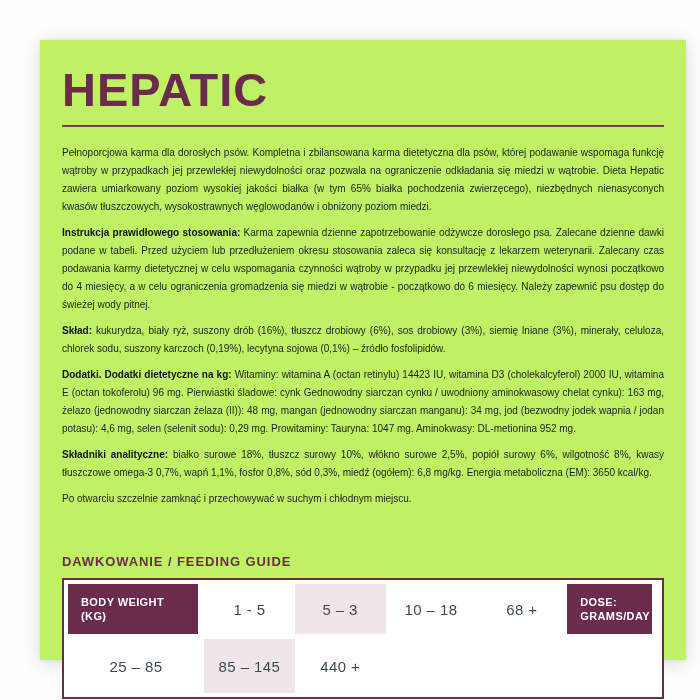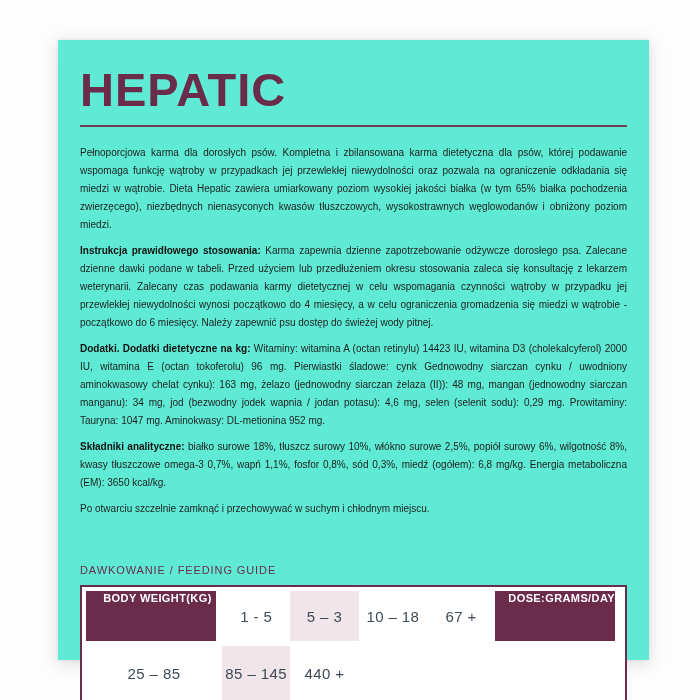--- a/index.html
+++ b/index.html
@@ -14,27 +14,26 @@
     position: relative;
     width: 700px;
     height: 700px;
     background: #fdfdfd;
     overflow: hidden;
   }
   .card {
     position: absolute;
     left: 40px;
     top: 40px;
-    width: 591px;
+    width: 646px;
     height: 620px;
-    background: #5eead4;
+    background: #bef264;
     box-shadow: 0 3px 16px rgba(60,60,60,0.18), 0 0 3px rgba(60,60,60,0.10);
     box-sizing: border-box;
     padding: 24px 22px 0 22px;
-    margin-left: 18px;
   }
   .brand-title {
     font-size: 47px;
     font-weight: 900;
     letter-spacing: 1px;
     color: #6b2b4a;
     line-height: 1.0;
     margin: 2px 0 0 0;
   }
   .title-rule {
@@ -52,22 +51,22 @@
   }
   .body-copy p {
     margin: 0 0 8px 0;
   }
   .body-copy strong {
     font-weight: bold;
     color: #111111;
   }
   .guide-heading {
     margin-top: 46px;
-    font-size: 11px;
-    font-weight: normal;
+    font-size: 13px;
+    font-weight: bold;
     letter-spacing: 0.9px;
     color: #6b2b4a;
   }
   .feeding-table {
     margin-top: 9px;
     border: 2px solid #6b2b4a;
     box-sizing: border-box;
     padding: 4px;
     display: grid;
     grid-template-columns: 136px repeat(5, 1fr);
@@ -78,21 +77,21 @@
   }
   .label-cell {
     background: #6b2b4a;
     color: #ffffff;
     font-weight: bold;
     font-size: 11px;
     line-height: 1.3;
     letter-spacing: 0.4px;
     padding: 0 0 0 13px;
     display: flex;
-    flex-direction: row;
+    flex-direction: column;
     justify-content: center;
     margin-right: 6px;
   }
   .value-cell {
     display: flex;
     align-items: center;
     justify-content: center;
     font-size: 15px;
     letter-spacing: 0.4px;
     color: #3d4a56;
@@ -107,37 +106,38 @@
 
 <div class="canvas">
   <div class="card">
 
     <h1 class="brand-title">HEPATIC</h1>
     <div class="title-rule"></div>
 
     <div class="body-copy">
       <p><span>Pełnoporcjowa karma dla dorosłych psów. Kompletna i zbilansowana karma dietetyczna dla psów, której podawanie wspomaga funkcję wątroby w przypadkach jej przewlekłej niewydolności oraz pozwala na ograniczenie odkładania się miedzi w wątrobie. Dieta Hepatic zawiera umiarkowany poziom wysokiej jakości białka (w tym 65% białka pochodzenia zwierzęcego), niezbędnych nienasyconych kwasów tłuszczowych, wysokostrawnych węglowodanów i obniżony poziom miedzi.</span></p>
       <p><strong>Instrukcja prawidłowego stosowania:</strong><span> Karma zapewnia dzienne zapotrzebowanie odżywcze dorosłego psa. Zalecane dzienne dawki podane w tabeli. Przed użyciem lub przedłużeniem okresu stosowania zaleca się konsultację z lekarzem weterynarii. Zalecany czas podawania karmy dietetycznej w celu wspomagania czynności wątroby w przypadku jej przewlekłej niewydolności wynosi początkowo do 4 miesięcy, a w celu ograniczenia gromadzenia się miedzi w wątrobie - początkowo do 6 miesięcy. Należy zapewnić psu dostęp do świeżej wody pitnej.</span></p>
+      <p><strong>Skład:</strong><span> kukurydza, biały ryż, suszony drób (16%), tłuszcz drobiowy (6%), sos drobiowy (3%), siemię lniane (3%), minerały, celuloza, chlorek sodu, suszony karczoch (0,19%), lecytyna sojowa (0,1%) – źródło fosfolipidów.</span></p>
       <p><strong>Dodatki. Dodatki dietetyczne na kg:</strong><span> Witaminy: witamina A (octan retinylu) 14423 IU, witamina D3 (cholekalcyferol) 2000 IU, witamina E (octan tokoferolu) 96 mg. Pierwiastki śladowe: cynk Gednowodny siarczan cynku / uwodniony aminokwasowy chelat cynku): 163 mg, żelazo (jednowodny siarczan żelaza (II)): 48 mg, mangan (jednowodny siarczan manganu): 34 mg, jod (bezwodny jodek wapnia / jodan potasu): 4,6 mg, selen (selenit sodu): 0,29 mg. Prowitaminy: Tauryna: 1047 mg. Aminokwasy: DL-metionina 952 mg.</span></p>
       <p><strong>Składniki analityczne:</strong><span> białko surowe 18%, tłuszcz surowy 10%, włókno surowe 2,5%, popiół surowy 6%, wilgotność 8%, kwasy tłuszczowe omega-3 0,7%, wapń 1,1%, fosfor 0,8%, sód 0,3%, miedź (ogółem): 6,8 mg/kg. Energia metaboliczna (EM): 3650 kcal/kg.</span></p>
       <p><span>Po otwarciu szczelnie zamknąć i przechowywać w suchym i chłodnym miejscu.</span></p>
     </div>
 
     <div class="guide-heading">DAWKOWANIE / FEEDING GUIDE</div>
 
     <div class="feeding-table">
 
       <div class="label-cell">
         <span>BODY WEIGHT</span>
         <span>(KG)</span>
       </div>
       <div class="value-cell">1 - 5</div>
       <div class="value-cell pink">5 – 3</div>
       <div class="value-cell">10 – 18</div>
-      <div class="value-cell">67 +</div>
+      <div class="value-cell">68 +</div>
 
       <div class="label-cell">
         <span>DOSE:</span>
         <span>GRAMS/DAY</span>
       </div>
       <div class="value-cell">25 – 85</div>
       <div class="value-cell pink">85 – 145</div>
       <div class="value-cell">440 +</div>
     </div>
 

